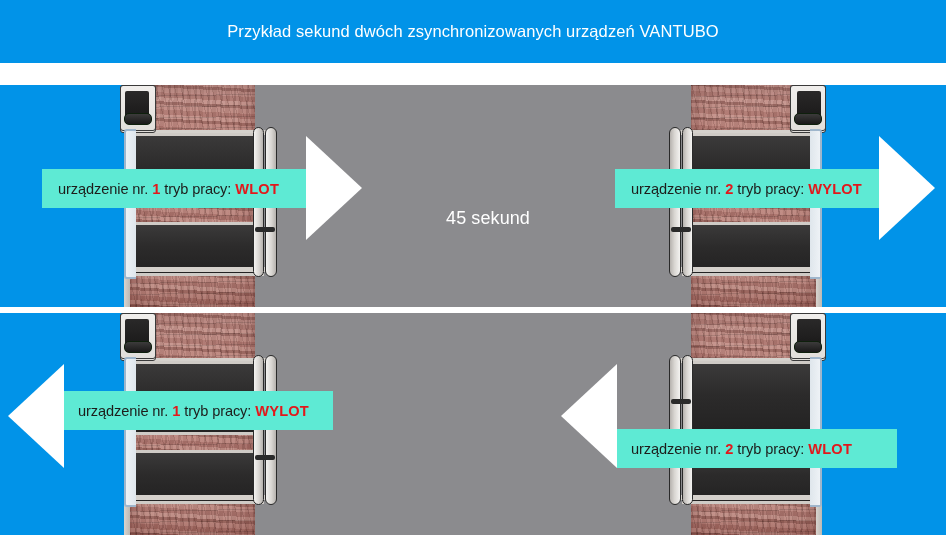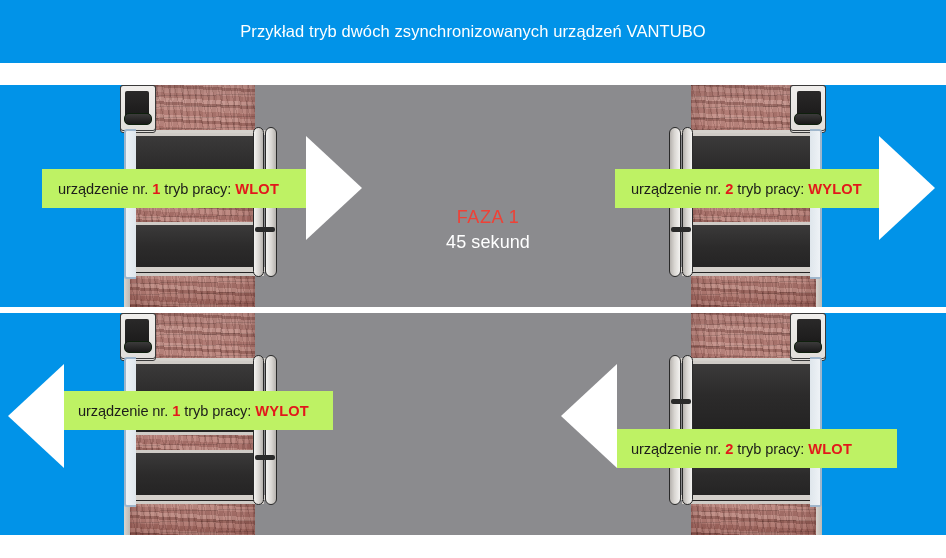--- a/index.html
+++ b/index.html
@@ -139,21 +139,21 @@
   .fan-grp-top .fan-dark{left:5px;top:12px;}
   .fan-grp-top .fan{left:2px;top:2px;}
   .fan-grp-bot .fan-housing{left:0;top:0;height:44px;}
   .fan-grp-bot .fan-dark{left:5px;top:6px;height:32px;}
   .fan-grp-bot .fan{left:4px;top:28px;height:10px;width:26px;
       background:linear-gradient(180deg,#3c3b3b,#1a1919);}
 
   
   .arrow{position:absolute;}
   .arrow .shaft{
-    position:absolute;background:#bef264;
+    position:absolute;background:#5eead4;
     display:flex;align-items:center;
     box-sizing:border-box;
     white-space:nowrap;
   }
   .arrow .head{
     position:absolute;width:0;height:0;
   }
   .head-right{
     border-top:52px solid transparent;
     border-bottom:52px solid transparent;
@@ -191,21 +191,21 @@
     position:absolute;left:0;top:535px;width:946px;height:23px;background:#ffffff;
   }
   #top-gap{
     position:absolute;left:0;top:63px;width:946px;height:22px;background:#ffffff;
   }
 </style>
 </head>
 <body>
 
 <div id="header">
-  <div id="header-title">Przykład tryb dwóch zsynchronizowanych urządzeń VANTUBO</div>
+  <div id="header-title">Przykład sekund dwóch zsynchronizowanych urządzeń VANTUBO</div>
 </div>
 <div id="top-gap"></div>
 
 <div class="panel" id="panel-1">
 
   <div class="zone-inside zone-left-inside"></div>
 
   <div class="plaster" style="left:124px"></div>
   <div class="wall wall-left"></div>
 
@@ -254,21 +254,20 @@
     <div class="bracket"></div>
     <div class="grille">
       <div class="bar bar1"></div>
       <div class="bar bar2"></div>
       <div class="clip clip-a"></div>
       <div class="clip clip-b"></div>
     </div>
   </div>
 
   <div class="phase" id="phase-1">
-    <div class="p-title">FAZA 1</div>
     <div class="p-sub">45 sekund</div>
   </div>
 
   <div class="arrow">
     <div class="shaft" style="left:42px;top:84px;width:264px;height:39px;padding-left:16px;">
       <span class="lbl"><span>urządzenie nr.</span> <span class="hl">1</span> <span>tryb pracy:</span> <span class="mode">WLOT</span></span>
     </div>
     <div class="head head-right" style="left:306px;top:51px;"></div>
   </div>
 

